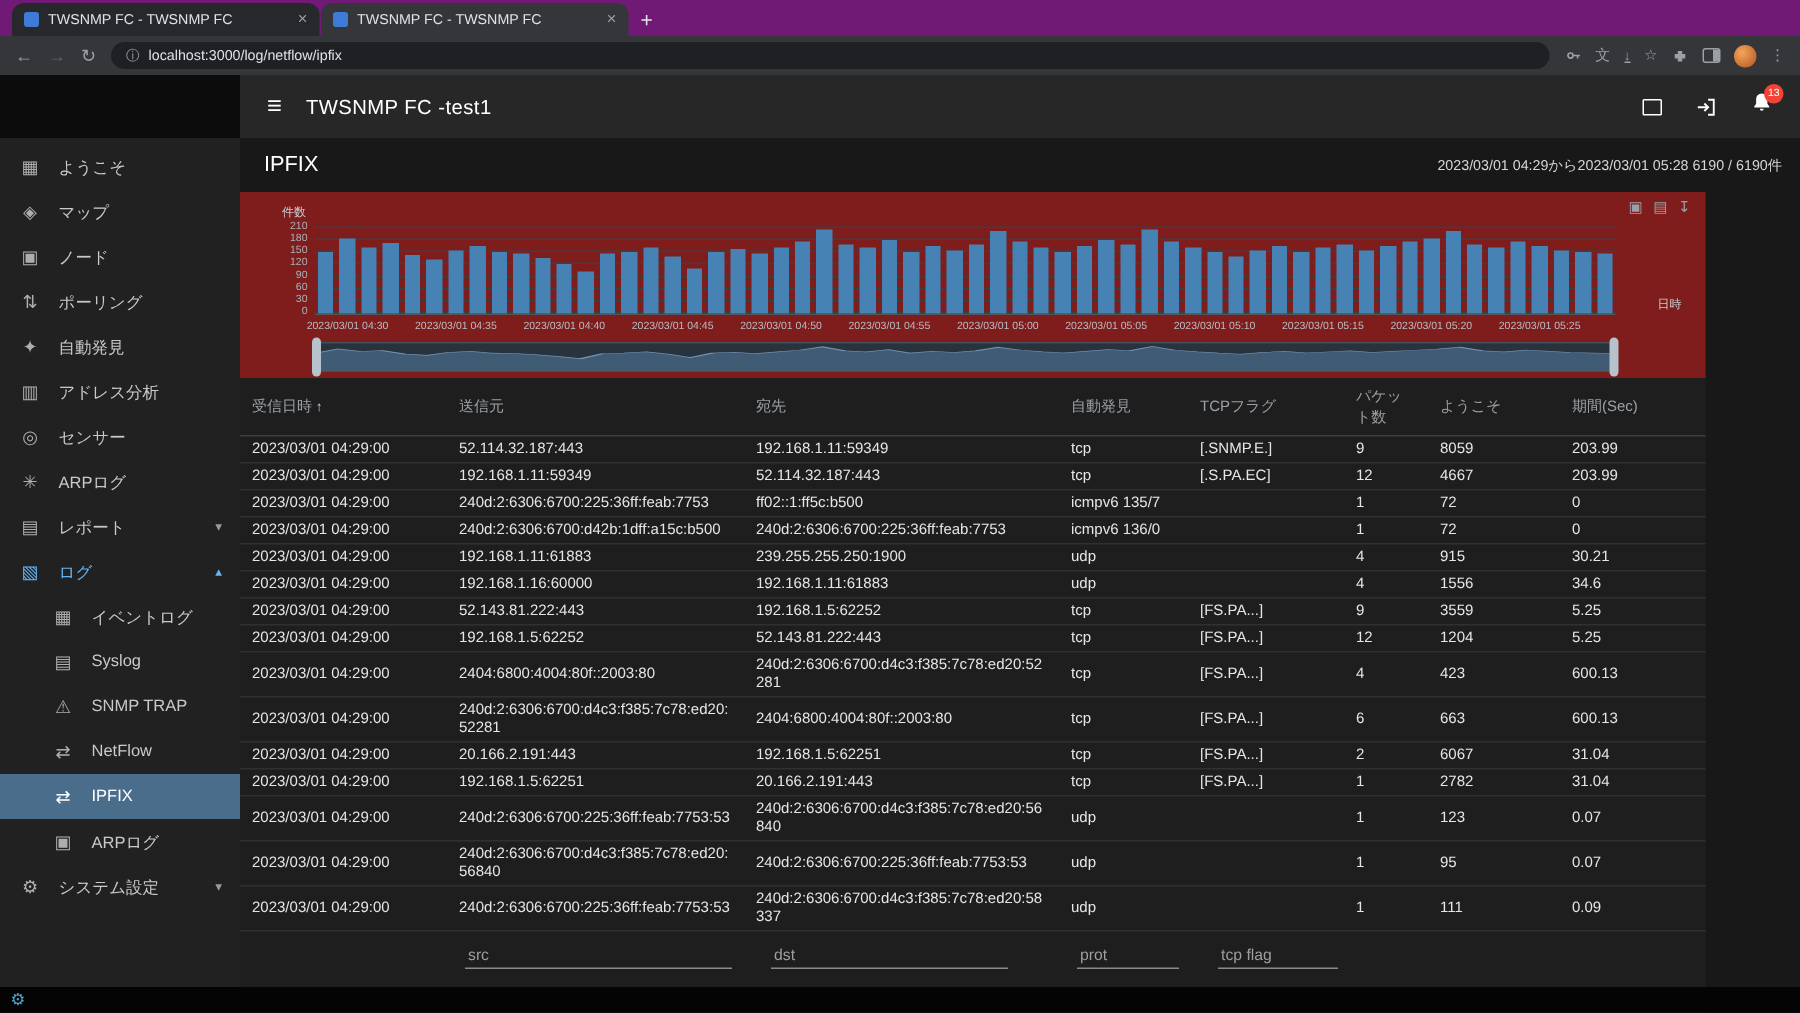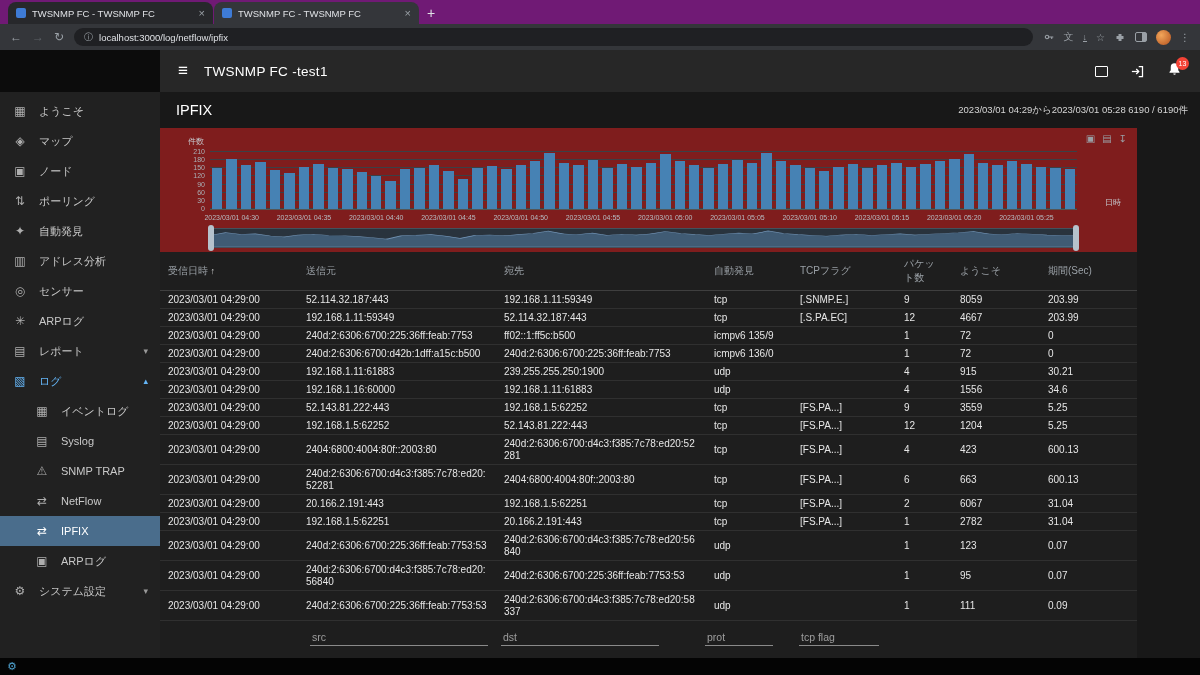--- a/index.html
+++ b/index.html
@@ -406,21 +406,21 @@
                   <td>tcp</td>
                   <td>[.S.PA.EC]</td>
                   <td>12</td>
                   <td>4667</td>
                   <td>203.99</td>
                 </tr>
                 <tr>
                   <td>2023/03/01 04:29:00</td>
                   <td>240d:2:6306:6700:225:36ff:feab:7753</td>
                   <td>ff02::1:ff5c:b500</td>
-                  <td>icmpv6 135/9</td>
+                  <td>icmpv6 135/7</td>
                   <td></td>
                   <td>1</td>
                   <td>72</td>
                   <td>0</td>
                 </tr>
                 <tr>
                   <td>2023/03/01 04:29:00</td>
                   <td>240d:2:6306:6700:d42b:1dff:a15c:b500</td>
                   <td>240d:2:6306:6700:225:36ff:feab:7753</td>
                   <td>icmpv6 136/0</td>
@@ -537,21 +537,21 @@
                   <td></td>
                   <td>1</td>
                   <td>111</td>
                   <td>0.09</td>
                 </tr>
               </tbody>
           </table>
 
           <div class="filter-row">
               <input class="filter-input" placeholder="src" style="width: 178px; margin-left: 142px;">
-              <input class="filter-input" placeholder="dst" style="width: 158px; margin-left: 13px;">
+              <input class="filter-input" placeholder="dst" style="width: 158px; margin-left: 26px;">
               <input class="filter-input" placeholder="prot" style="width: 68px; margin-left: 46px;">
               <input class="filter-input" placeholder="tcp flag" style="width: 80px; margin-left: 26px;">
             </div>
 
           <div class="pagination">
             <span>1ページあたりの行数:</span>
             <span class="rows-select">
               <span>15</span>
               <span class="rows-caret">▾</span>
             </span>

